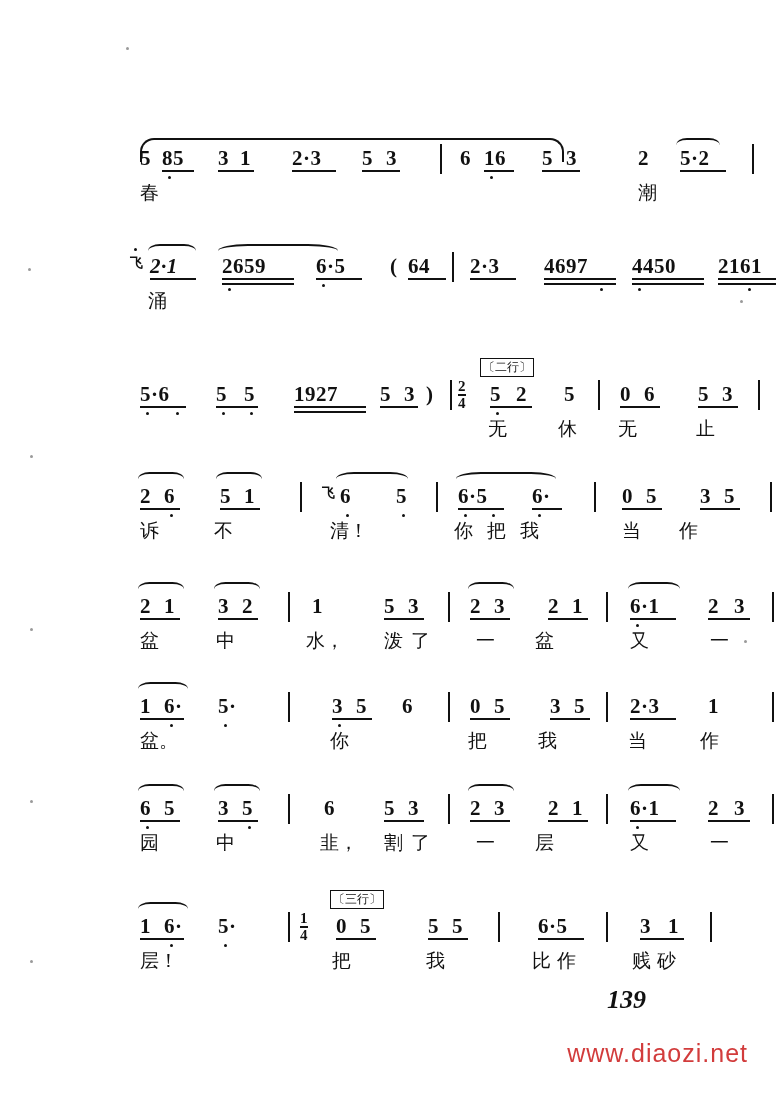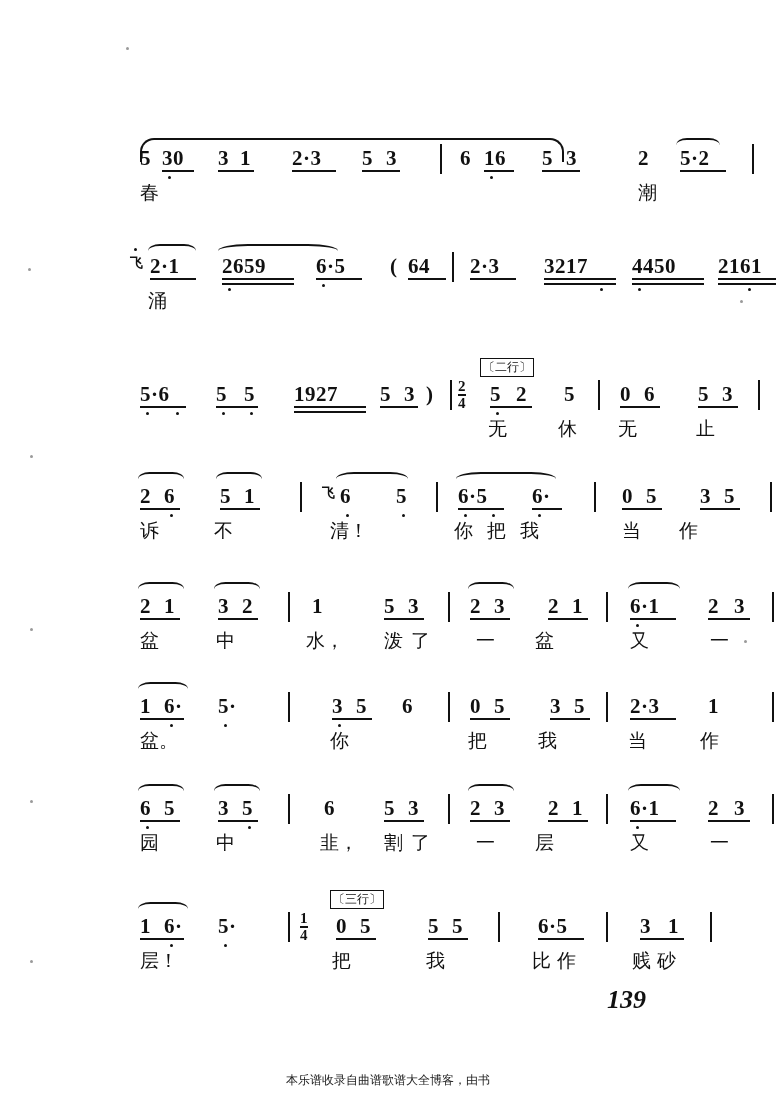--- a/index.html
+++ b/index.html
@@ -185,21 +185,21 @@
   <div class="speck" style="left:30px;top:960px;width:3px;height:3px;"></div>
   <div class="speck" style="left:740px;top:300px;width:3px;height:3px;"></div>
   <div class="speck" style="left:744px;top:640px;width:3px;height:3px;"></div>
 
   <div class="system" style="top:140px;">
 
     <div class="slur-long" style="left:0px;top:-2px;width:420px;height:22px;"></div>
 
     <div class="notes-row">
       <div class="cell" style="left:0px;">5</div>
-      <div class="cell" style="left:22px;">30</div>
+      <div class="cell" style="left:22px;">85</div>
       <div class="beam" style="left:22px;top:30px;width:32px;"></div>
       <div class="dot" style="left:28px;top:36px;"></div>
 
       <div class="cell" style="left:78px;">3</div>
       <div class="cell" style="left:100px;">1</div>
       <div class="beam" style="left:78px;top:30px;width:36px;"></div>
 
       <div class="cell" style="left:152px;">2·3</div>
       <div class="beam" style="left:152px;top:30px;width:44px;"></div>
 
@@ -230,21 +230,21 @@
       <div class="lyr" style="left:498px;">潮</div>
     </div>
   </div>
 
   <div class="system" style="top:248px;">
     <div class="notes-row">
       <div class="grace" style="left:-10px;top:6px;">飞</div>
       <div class="dot" style="left:-6px;top:0px;"></div>
 
       <div class="slur" style="left:8px;top:-4px;width:48px;"></div>
-      <div class="cell" style="left:10px;">2·1</div>
+      <div class="cell" style="left:10px;font-style:italic;">2·1</div>
       <div class="beam" style="left:10px;top:30px;width:46px;"></div>
 
       <div class="slur" style="left:78px;top:-4px;width:120px;"></div>
       <div class="cell" style="left:82px;">2659</div>
       <div class="beam" style="left:82px;top:30px;width:72px;"></div>
       <div class="beam2" style="left:82px;top:35px;width:72px;"></div>
       <div class="dot" style="left:88px;top:40px;"></div>
 
       <div class="cell" style="left:176px;">6·5</div>
       <div class="beam" style="left:176px;top:30px;width:46px;"></div>
@@ -252,21 +252,21 @@
 
       <div class="cell" style="left:250px;">(</div>
       <div class="cell" style="left:268px;">64</div>
       <div class="beam" style="left:268px;top:30px;width:38px;"></div>
 
       <div class="bar" style="left:312px;"></div>
 
       <div class="cell" style="left:330px;">2·3</div>
       <div class="beam" style="left:330px;top:30px;width:46px;"></div>
 
-      <div class="cell" style="left:404px;">3217</div>
+      <div class="cell" style="left:404px;">4697</div>
       <div class="beam" style="left:404px;top:30px;width:72px;"></div>
       <div class="beam2" style="left:404px;top:35px;width:72px;"></div>
       <div class="dot" style="left:460px;top:40px;"></div>
 
       <div class="cell" style="left:492px;">4450</div>
       <div class="beam" style="left:492px;top:30px;width:72px;"></div>
       <div class="beam2" style="left:492px;top:35px;width:72px;"></div>
       <div class="dot" style="left:498px;top:40px;"></div>
 
       <div class="cell" style="left:578px;">2161</div>
@@ -594,17 +594,17 @@
       <div class="lyr" style="left:192px;">把</div>
       <div class="lyr" style="left:286px;">我</div>
       <div class="lyr" style="left:392px;letter-spacing:6px;">比作</div>
       <div class="lyr" style="left:492px;letter-spacing:6px;">贱砂</div>
     </div>
   </div>
 
   <div class="page-number">139</div>
 
   <div class="watermark">
-  </div>
-
-  <div class="footer">本乐谱收录自曲谱歌谱大全博客，由书</div>
+    <div class="wm-url">www.diaozi.net</div>
+  </div>
+
 
 </div>
 
 </body></html>

